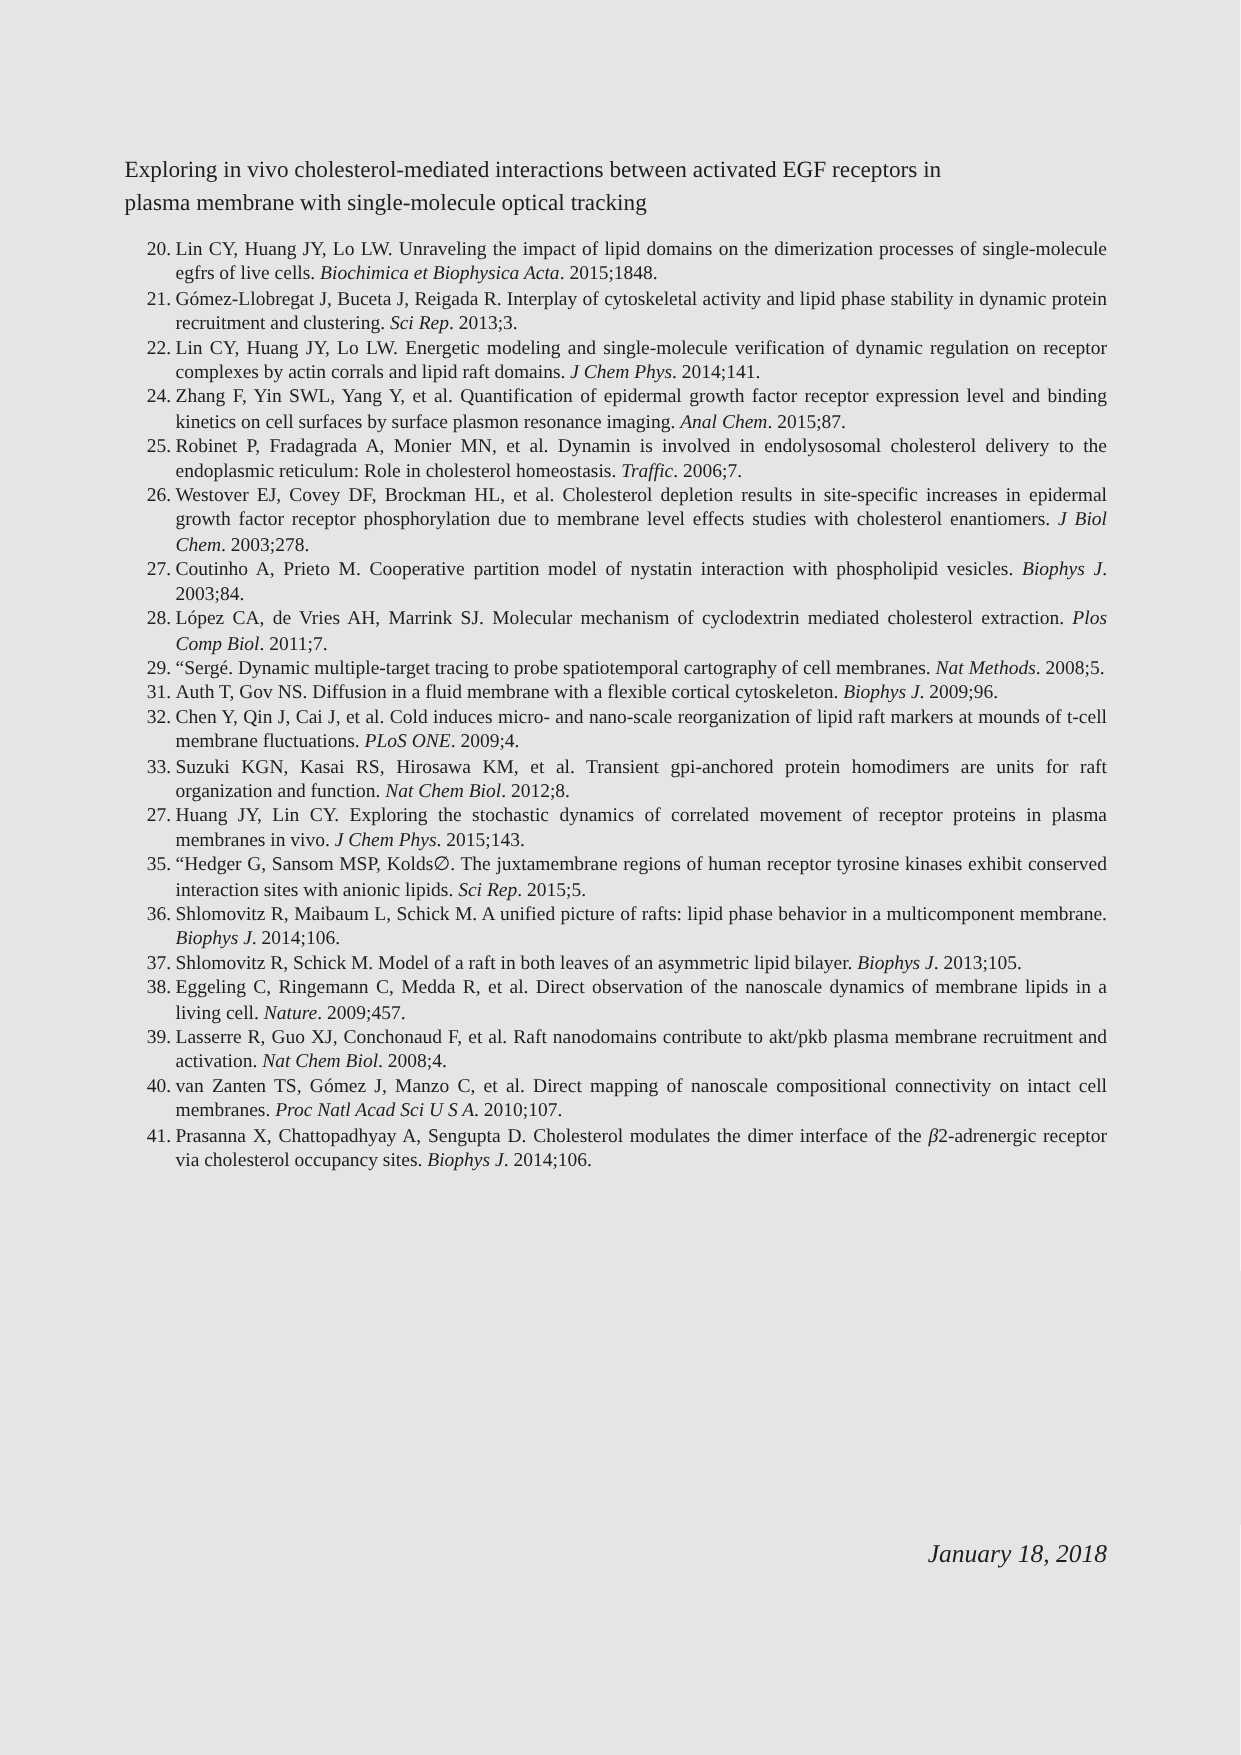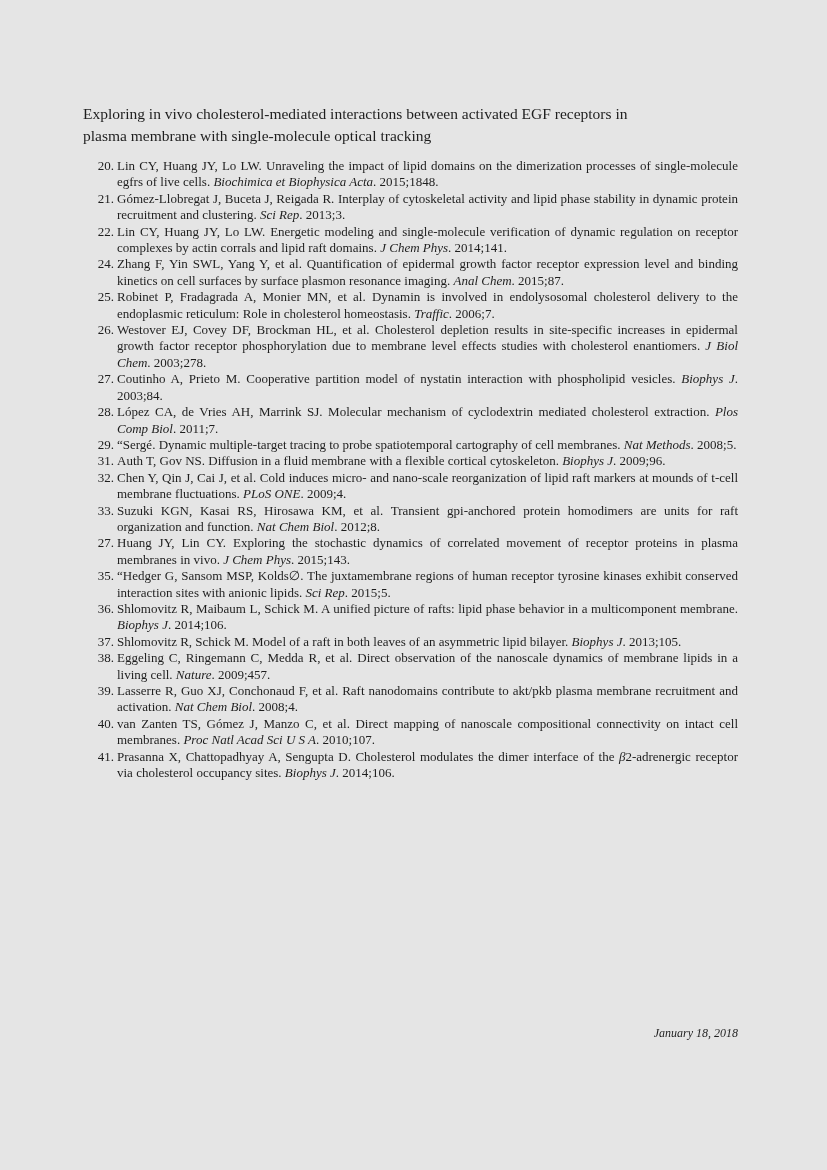--- a/index.html
+++ b/index.html
@@ -50,21 +50,21 @@
   .ref-text {
     text-align: justify;
   }
   .it {
     font-style: italic;
   }
   .footer-date {
     position: absolute;
     right: 89px;
     top: 1026px;
-    font-size: 12px;
+    font-size: 17px;
     font-style: italic;
     text-align: right;
   }
 </style>
 </head>
 <body>
 
 <div class="page">
 
   <h1 class="title">

